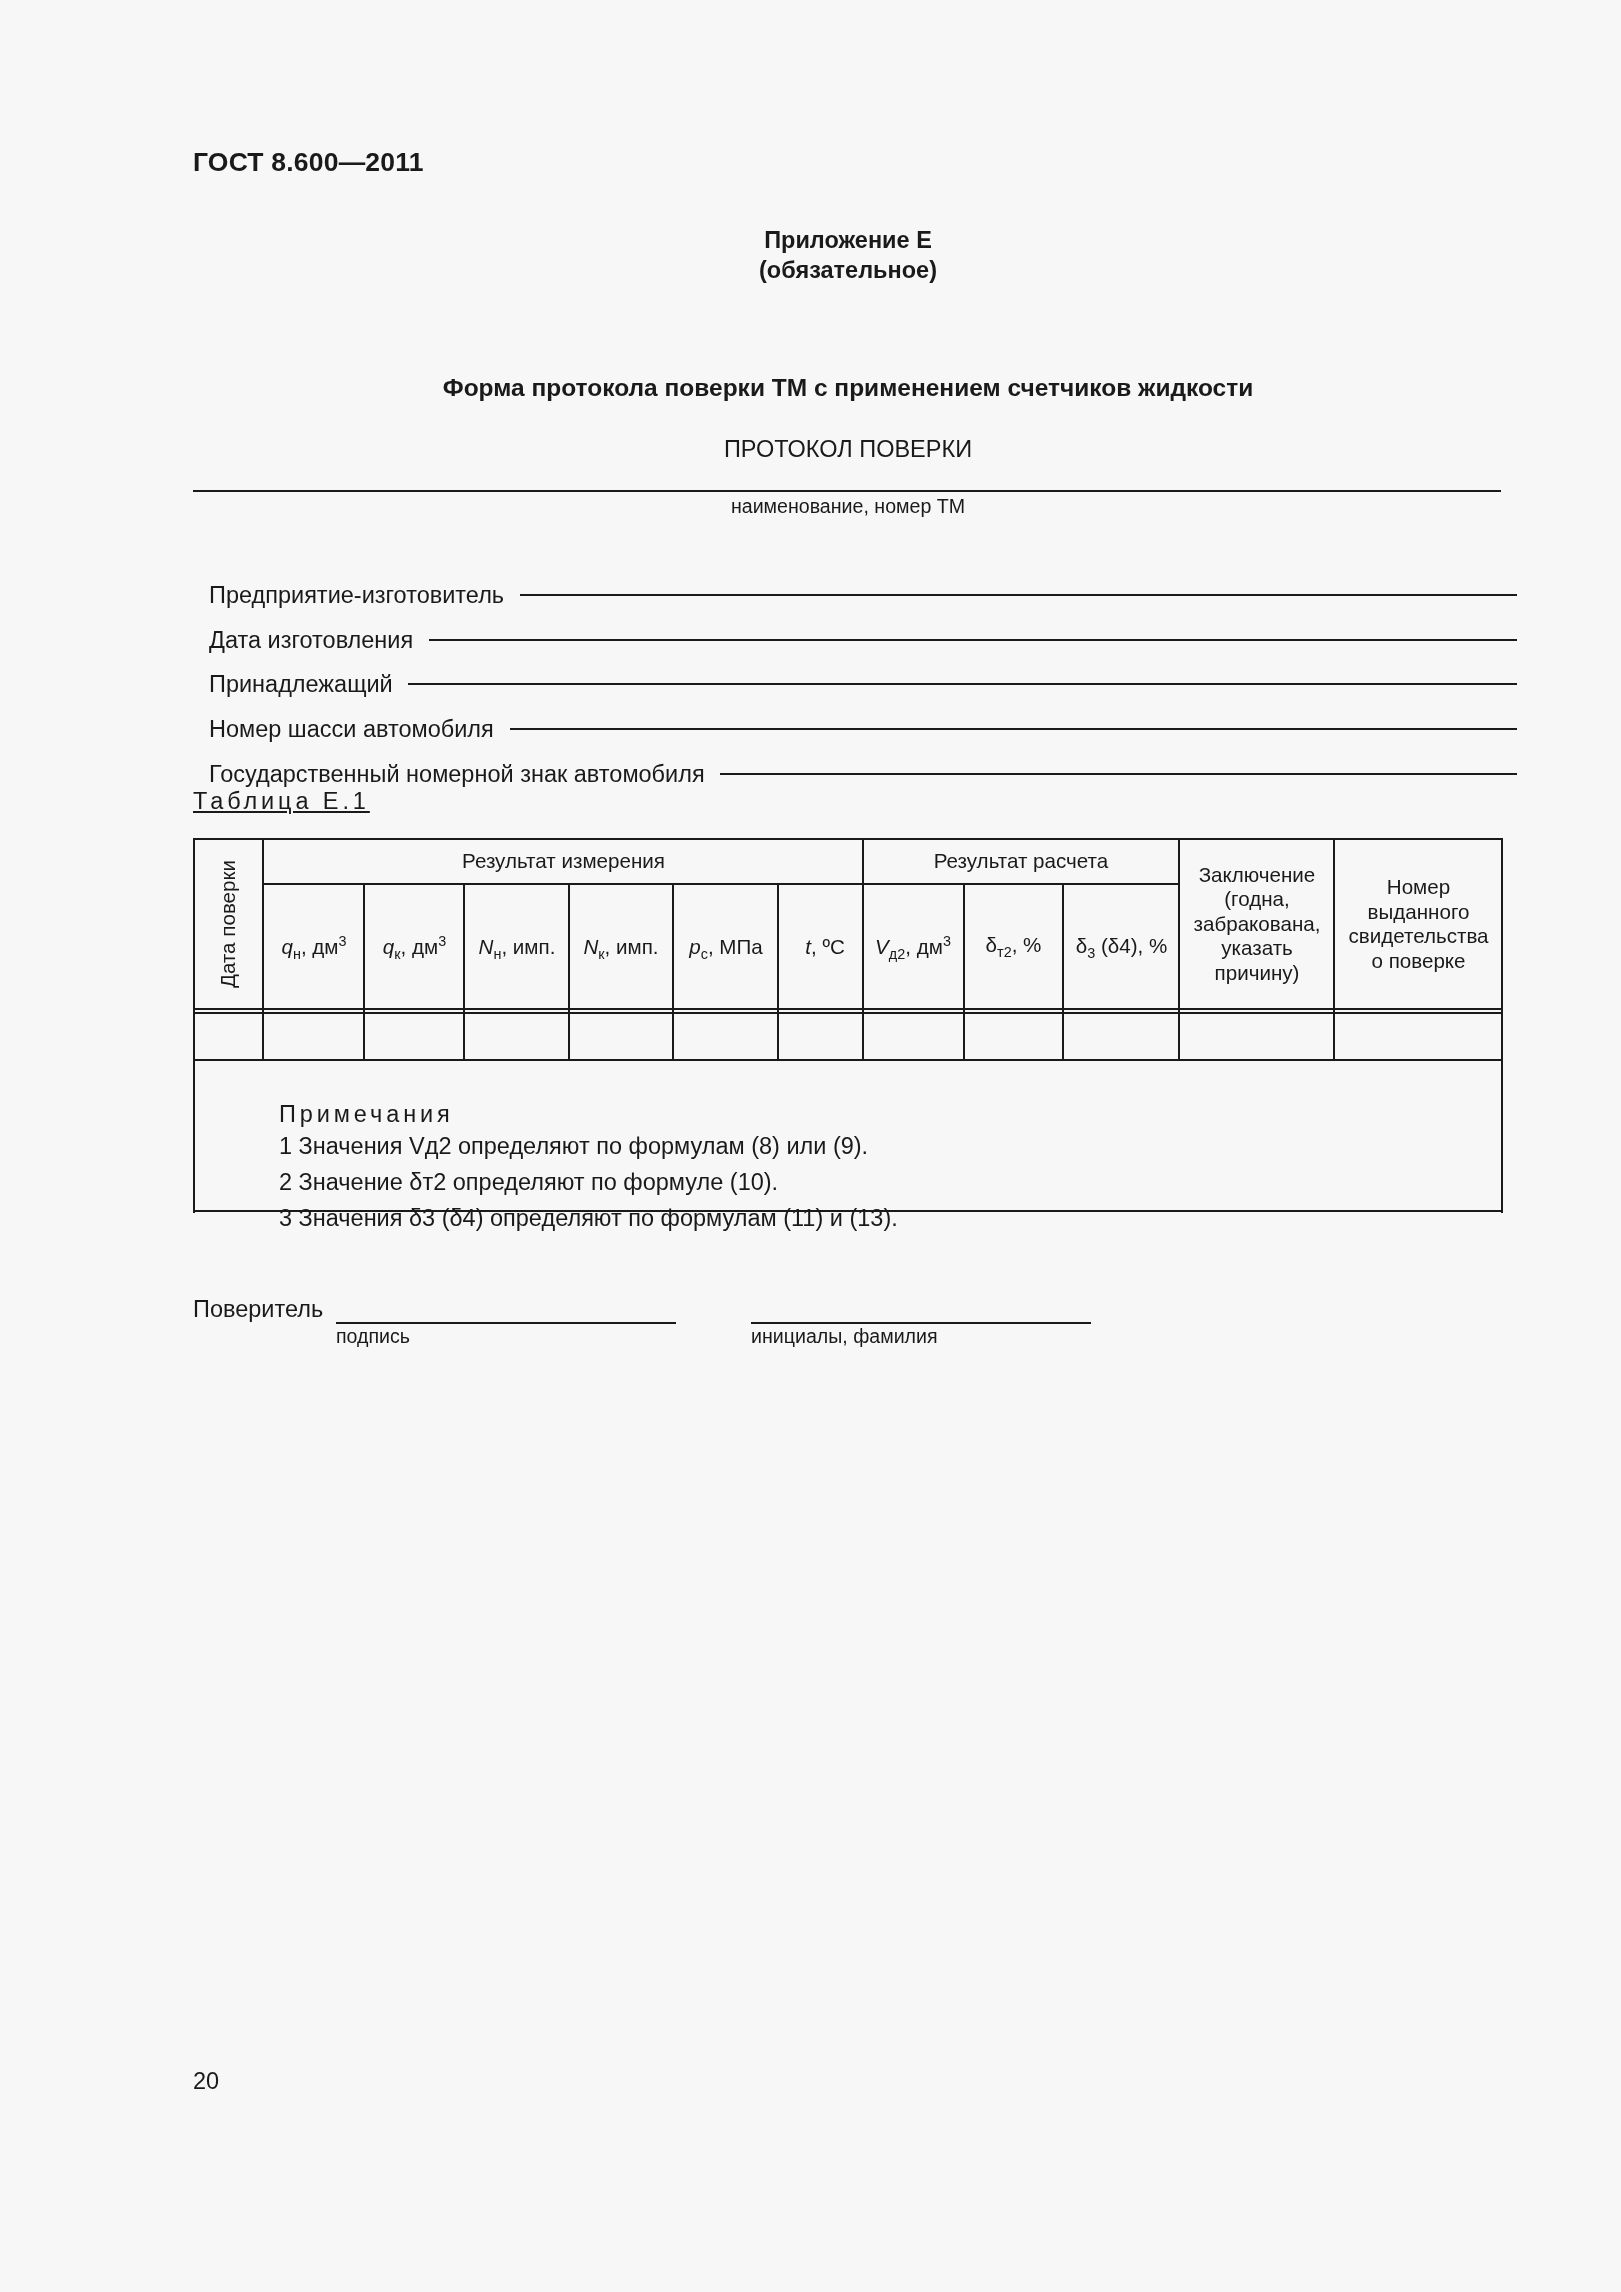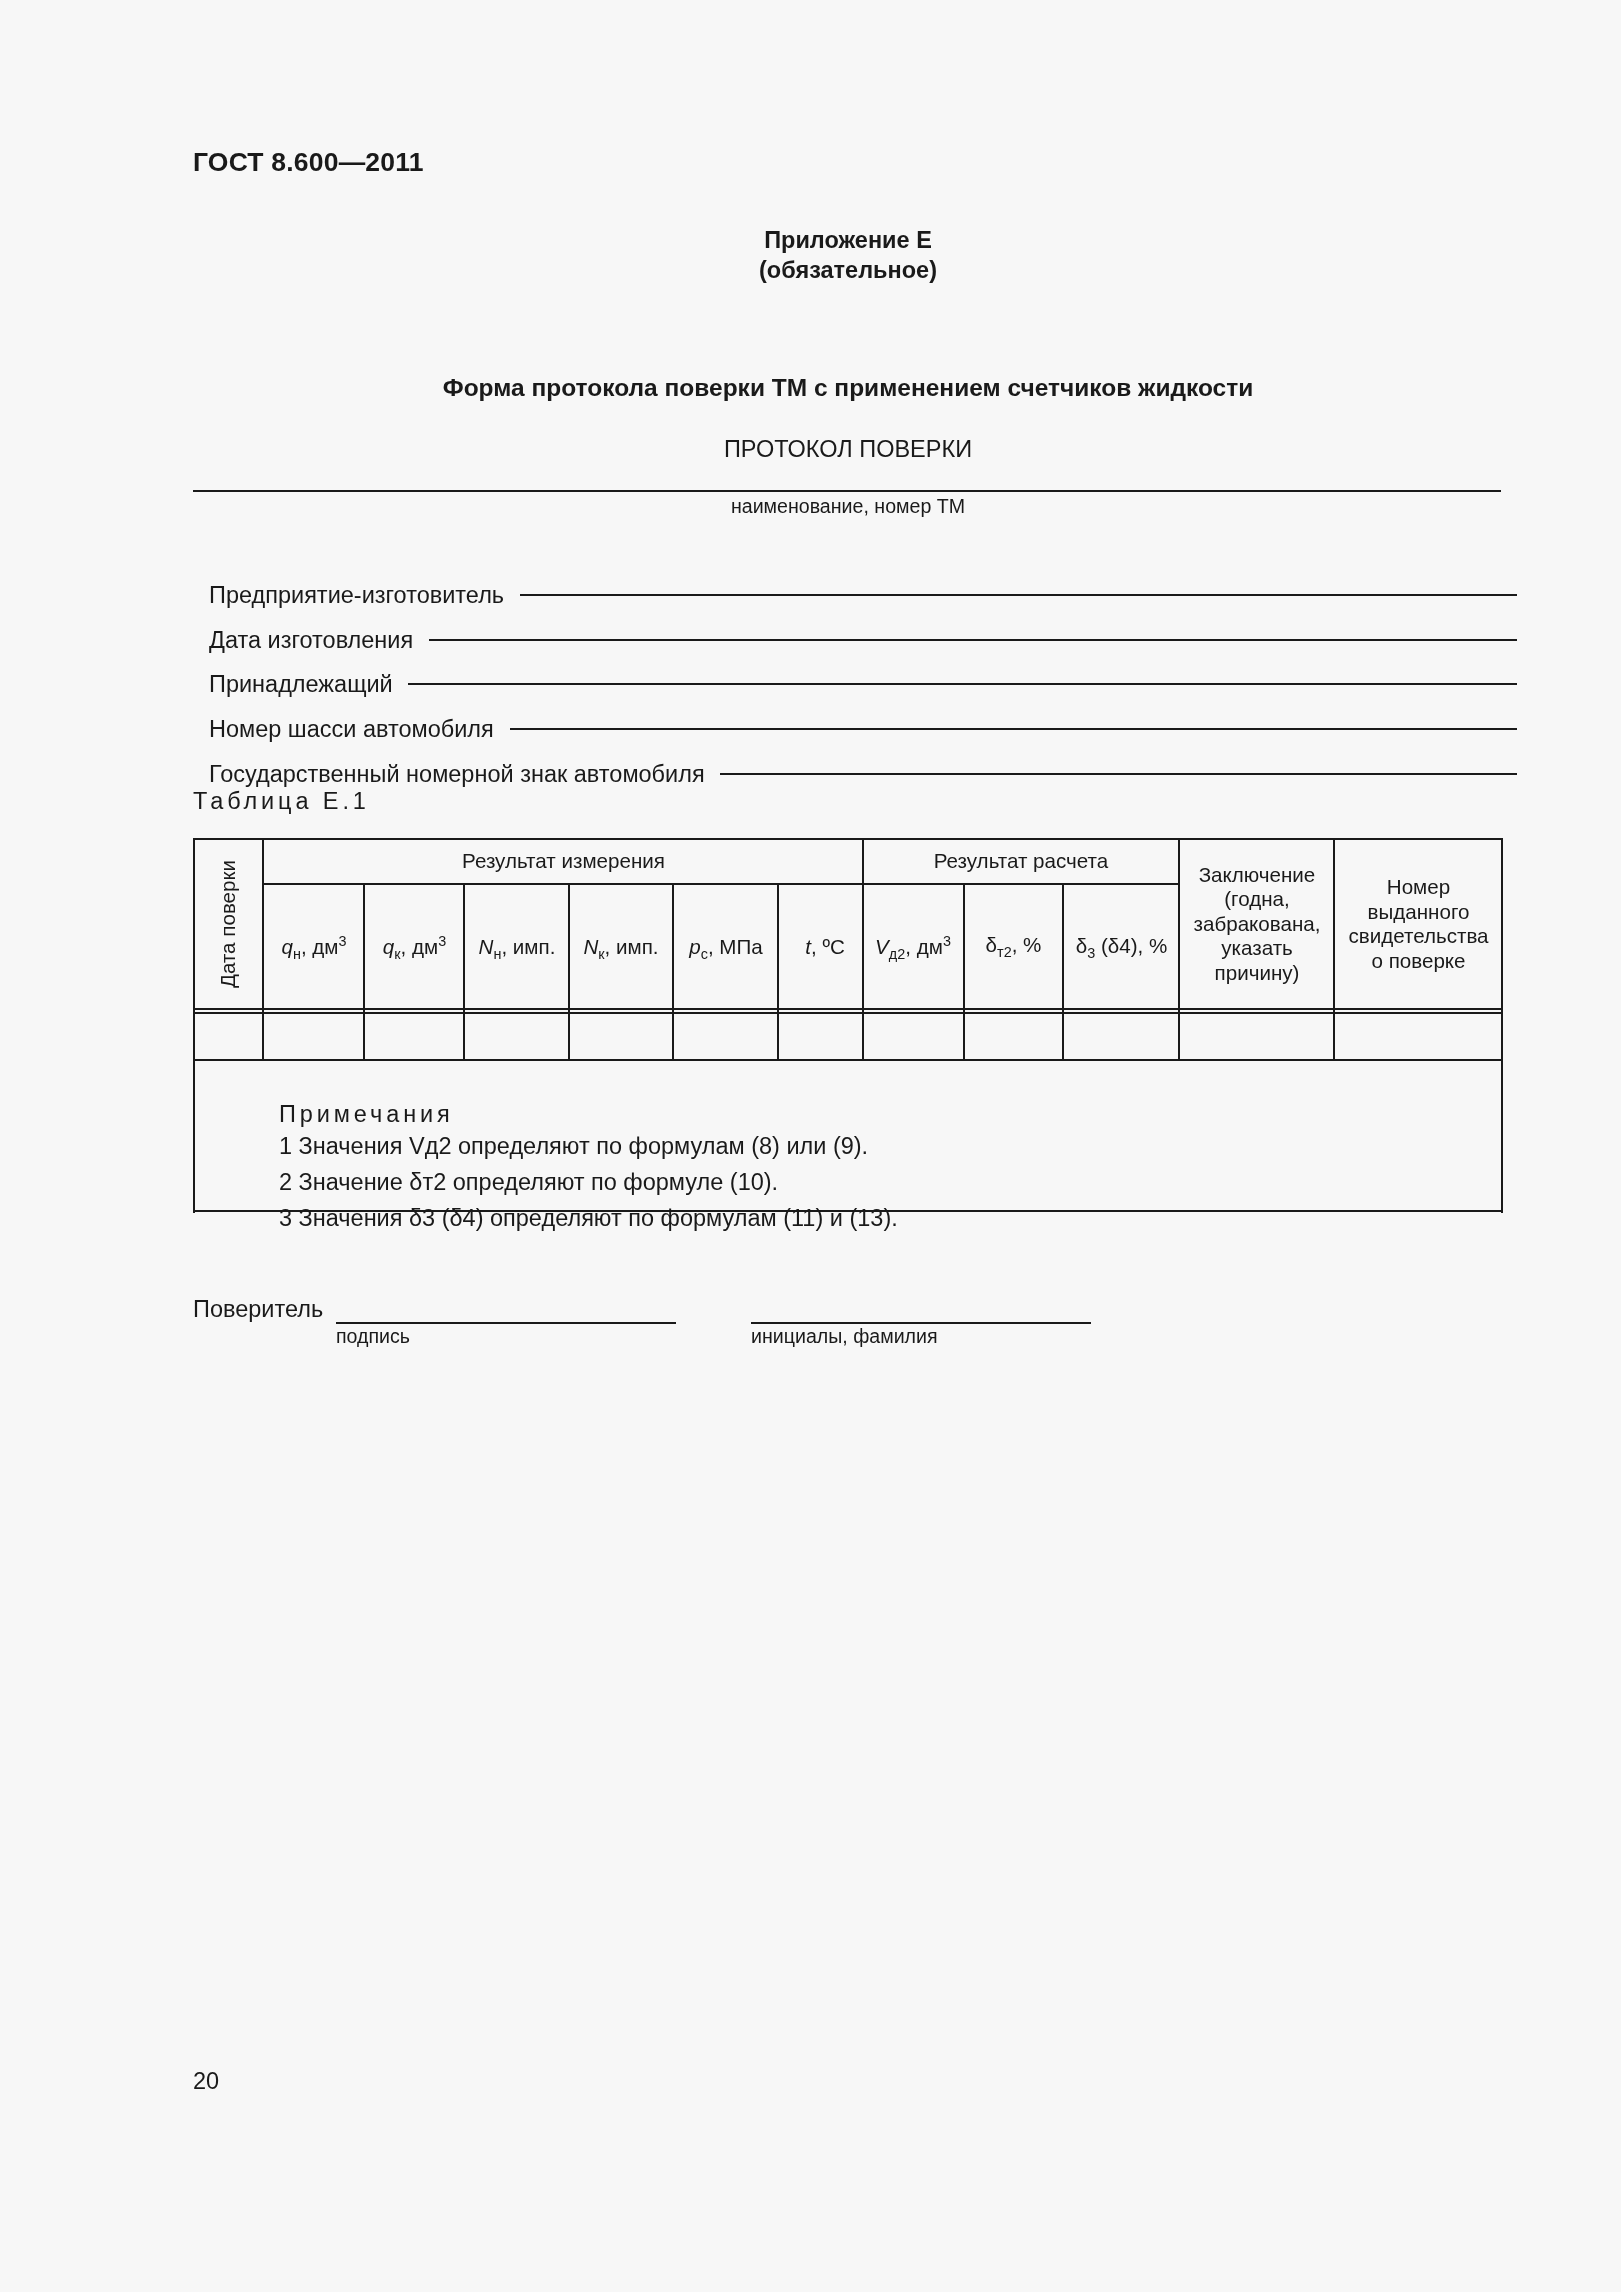--- a/index.html
+++ b/index.html
@@ -13,21 +13,21 @@
   .appendix { left: 0; width: 1696px; top: 225px; text-align: center; font-size: 23.5px; font-weight: bold; line-height: 30px; }
   .form-title { left: 0; width: 1696px; top: 374px; text-align: center; font-size: 24.5px; font-weight: bold; }
   .protocol-title { left: 0; width: 1696px; top: 436px; text-align: center; font-size: 23.5px; }
   .name-line { left: 193px; width: 1308px; top: 490px; height: 0; border-top: 2px solid #1a1a1a; }
   .name-caption { left: 0; width: 1696px; top: 495px; text-align: center; font-size: 19.6px; }
 
   .field { left: 209px; width: 1308px; height: 29px; display: flex; align-items: center; font-size: 23.5px; margin-top: 32px; }
   .field .label { white-space: nowrap; padding-right: 15.7px; line-height: 23.5px; }
   .field .line { flex: 1; border-bottom: 2px solid #1a1a1a; height: 1px; margin-bottom: 2px; }
 
-  .table-caption { left: 193px; top: 788px; font-size: 23.5px; letter-spacing: 3.9px; }
+  .table-caption { left: 193px; top: 788px; font-size: 23.5px; letter-spacing: 3.9px; text-decoration: underline; }
 
   
   .hl { position: absolute; height: 0; border-top: 2.9px solid #1a1a1a; }
   .vl { position: absolute; width: 0; border-left: 2.9px solid #1a1a1a; }
   .thin { border-top-width: 2px; }
 
   .cell-text { position: absolute; display: flex; align-items: center; justify-content: center; text-align: center; font-size: 20.6px; line-height: 24.5px; }
   .cell-text i { font-style: italic; }
   sub, sup { font-size: 70%; line-height: 0; }
   .rot { position: absolute; left: 194px; top: 840px; width: 69px; height: 167px; display: flex; align-items: center; justify-content: center; }

